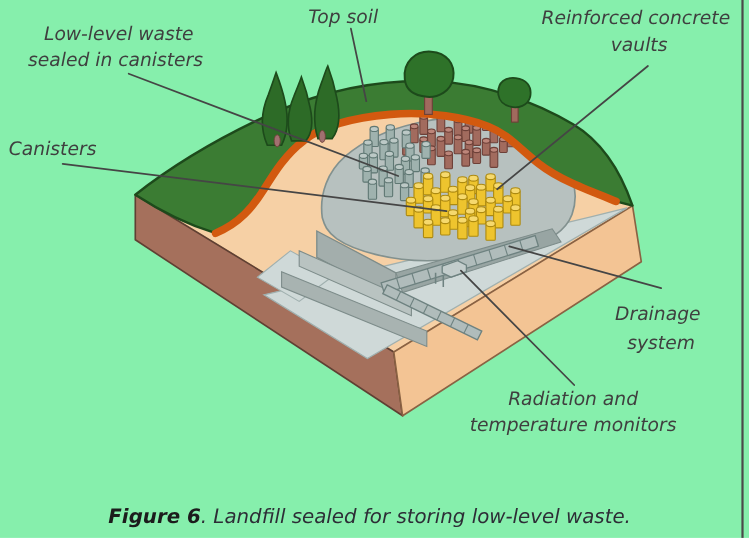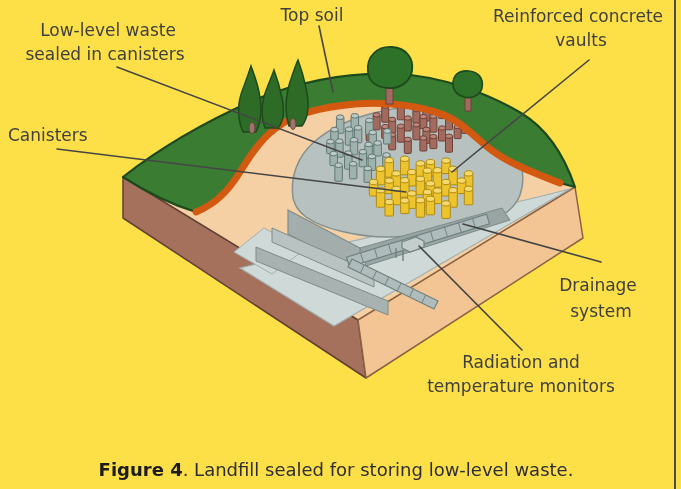--- a/index.html
+++ b/index.html
@@ -1,17 +1,17 @@
 <!DOCTYPE html>
 <html><head>
 <meta charset="utf-8">
 <style>
   html,body{margin:0;padding:0;background:#fff;}
-  #stage{position:relative;width:681px;height:489px;background:#fde047;overflow:hidden;
-         font-family:"DejaVu Sans","Liberation Sans",sans-serif;}
+  #stage{position:relative;width:681px;height:489px;background:#86efac;overflow:hidden;
+         font-family:"DejaVu Sans","Liberation Sans",sans-serif;font-style:italic;}
   #art{position:absolute;left:0;top:0;}
   .lbl{fill:#3f3f3f;font-size:17px;font-family:"DejaVu Sans","Liberation Sans",sans-serif;}
   .leader{stroke:#454545;stroke-width:1.6;fill:none;stroke-linecap:round;}
   #caption{position:absolute;left:0;top:457px;width:672px;text-align:center;
            font-size:18px;line-height:25px;color:#2d2d36;}
   #caption .capbold{font-weight:bold;color:#1c1c1c;}
   #border-right{position:absolute;left:674px;top:0;width:2px;height:489px;background:#4a4a4a;}
 </style>
 </head>
 <body>
@@ -256,17 +256,17 @@
       <text class="lbl" x="578" y="22" text-anchor="middle">Reinforced concrete</text>
       <text class="lbl" x="581" y="46" text-anchor="middle">vaults</text>
       <text class="lbl" x="598" y="291" text-anchor="middle">Drainage</text>
       <text class="lbl" x="601" y="317" text-anchor="middle">system</text>
       <text class="lbl" x="521" y="368" text-anchor="middle">Radiation and</text>
       <text class="lbl" x="521" y="392" text-anchor="middle">temperature monitors</text>
     </g>
   </svg>
 
   <div id="caption">
-    <span class="capbold">Figure 4</span><span>. Landfill sealed for storing low-level waste.</span>
+    <span class="capbold">Figure 6</span><span>. Landfill sealed for storing low-level waste.</span>
   </div>
 
   <div id="border-right"></div>
 </div>
 
 </body></html>

